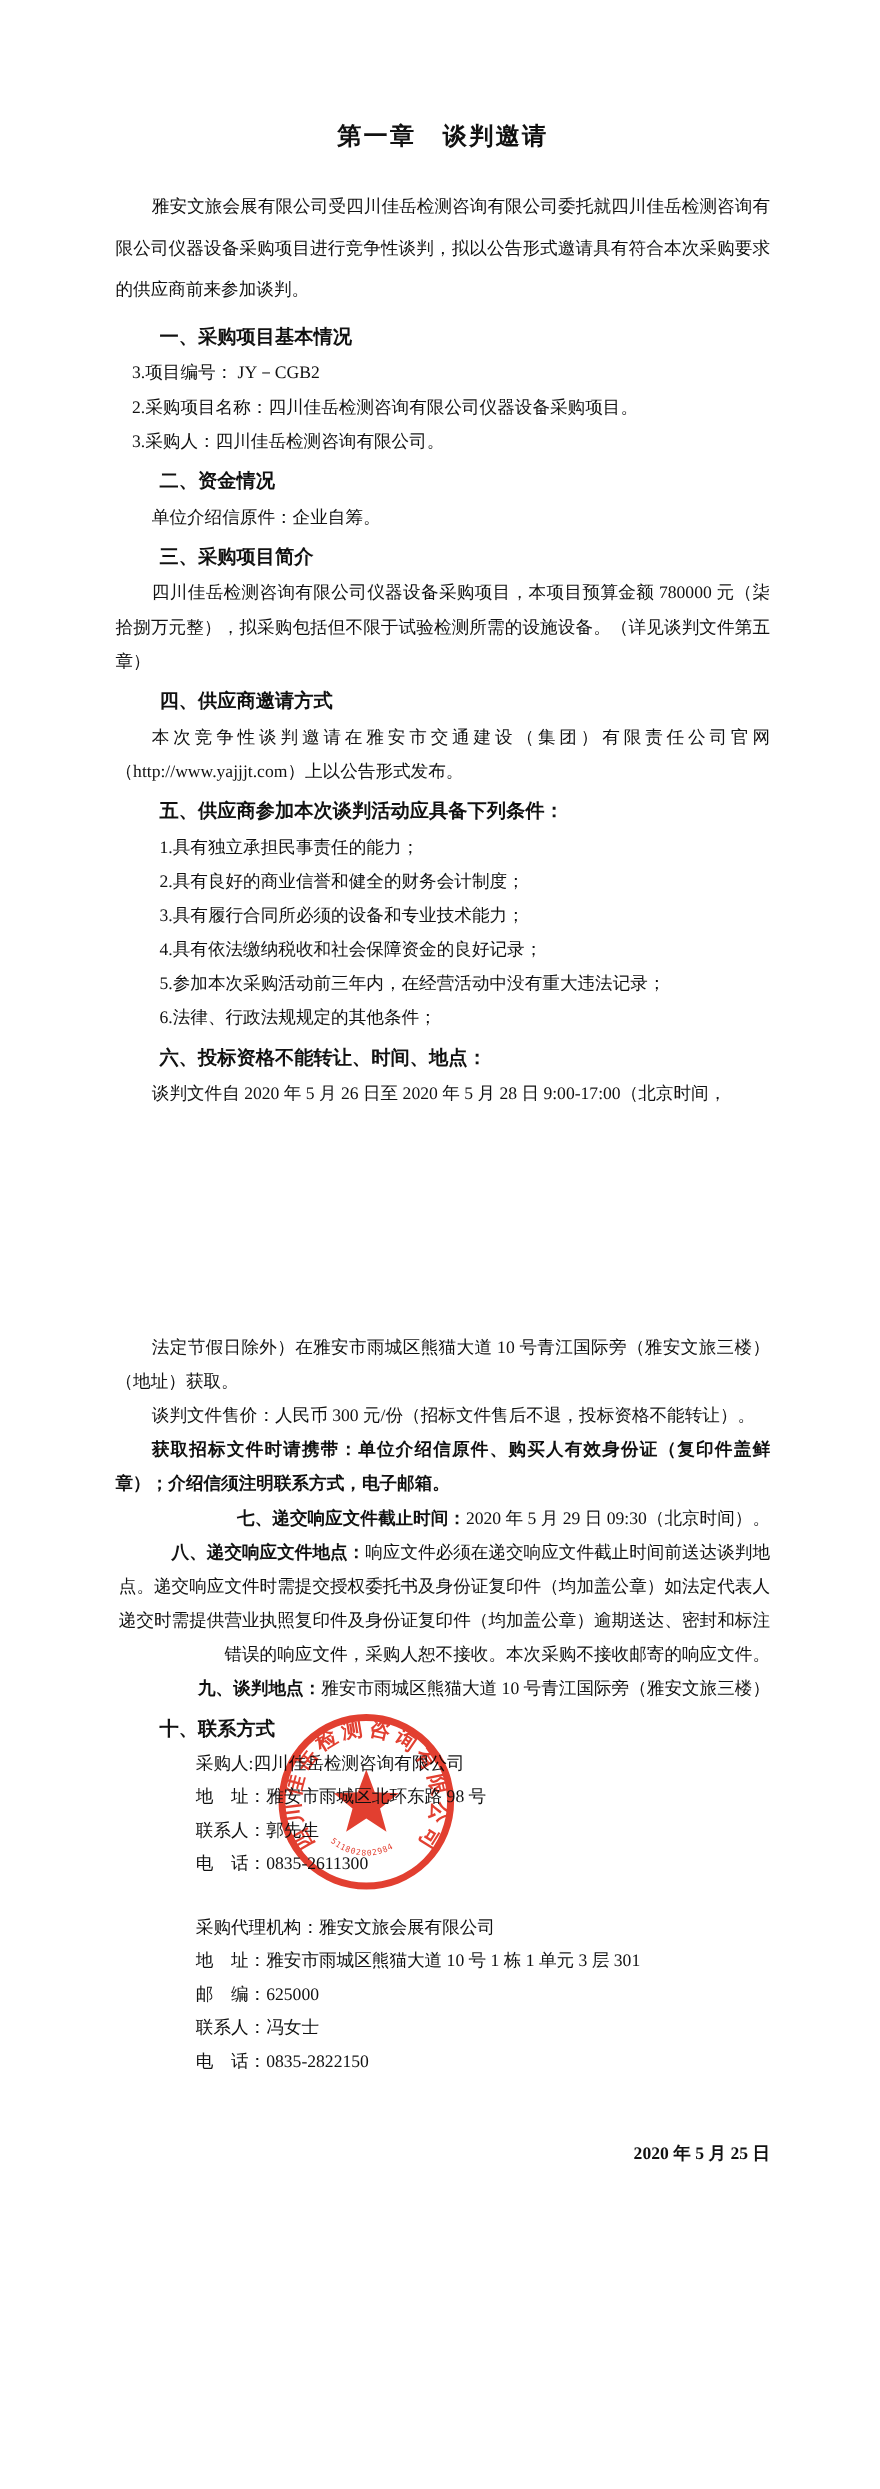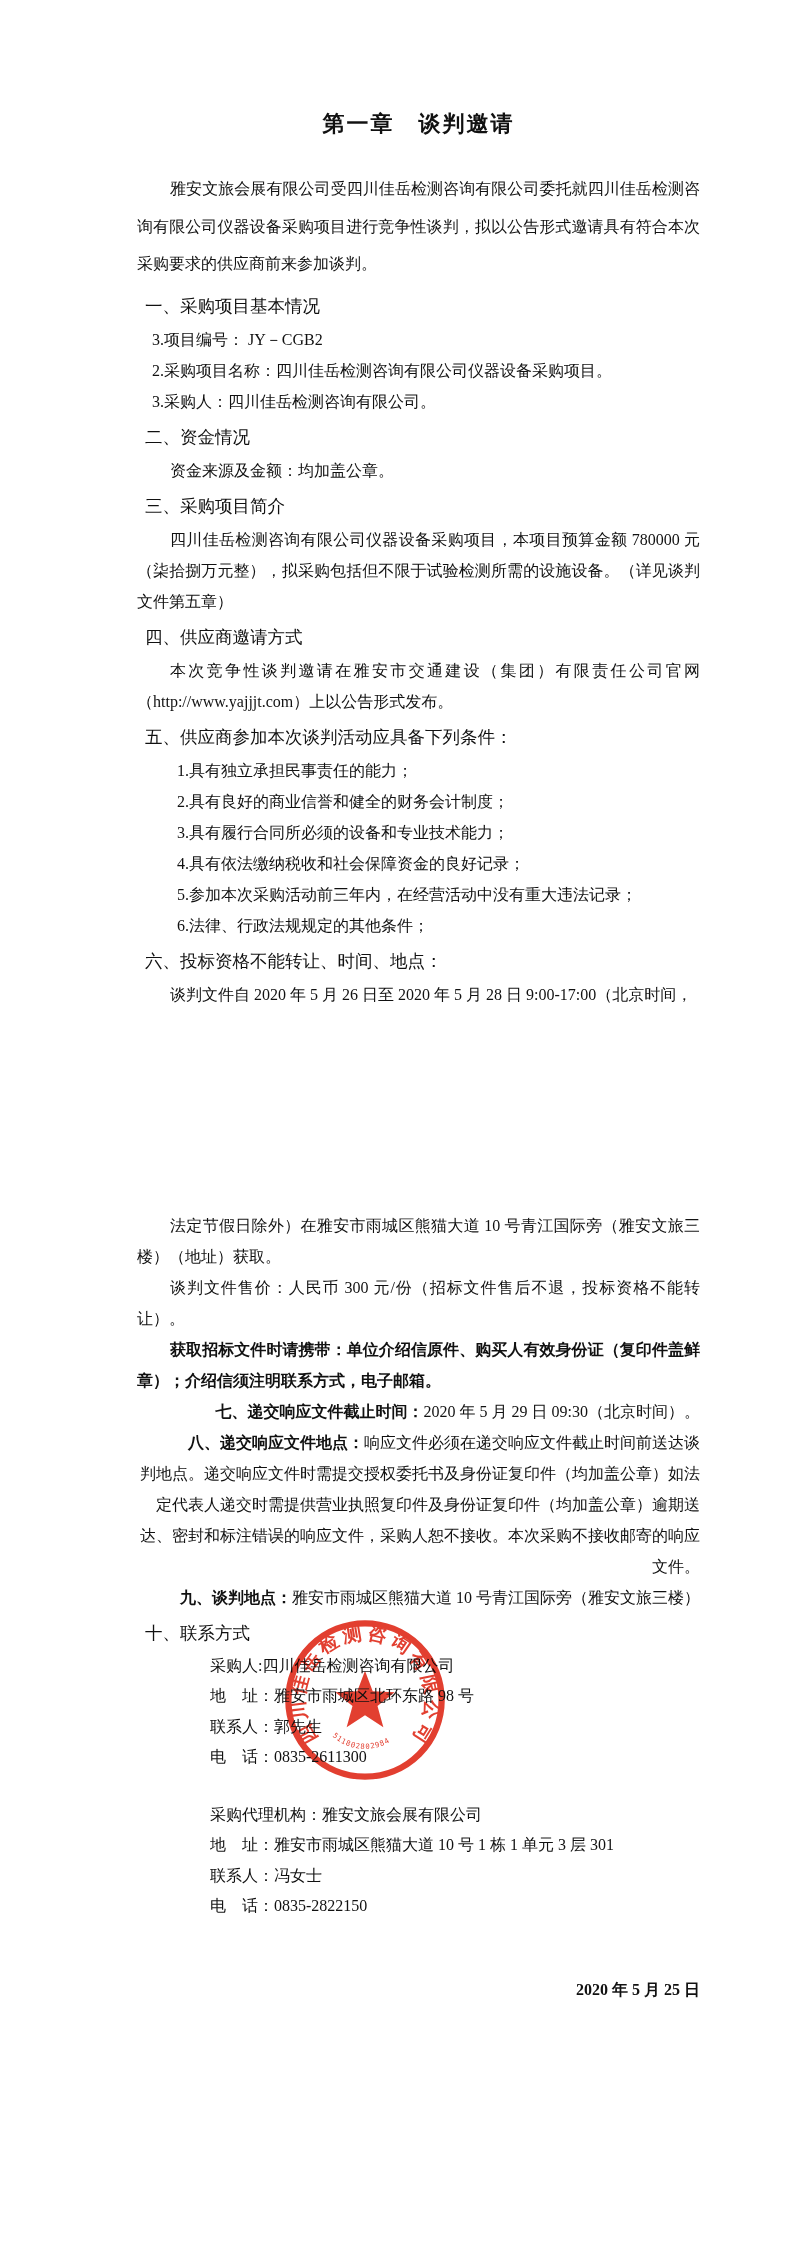--- a/index.html
+++ b/index.html
@@ -1,28 +1,28 @@
 <!DOCTYPE html>
 <html><head>
 <meta charset="utf-8">
 <style>
   html,body{margin:0;padding:0;background:#ffffff;}
   #page{
     width:800px;height:2263px;position:relative;background:#fff;overflow:hidden;
     font-family:"Liberation Serif",serif;color:#111;
   }
   #doc{padding:108px 100px 0 105px;}
-  .blk{position:relative;margin-left:32px;}
+  .blk{position:relative;}
   .blk span{white-space:pre-wrap;}
   .title{
     font-family:"Liberation Sans",sans-serif;font-weight:700;font-size:22px;
     text-align:center;line-height:32px;margin-bottom:30px;letter-spacing:2px;
   }
   .h{
-    font-family:"Liberation Sans",sans-serif;font-weight:400;font-size:17.5px;
+    font-family:"Liberation Sans",sans-serif;font-weight:700;font-size:17.5px;
     line-height:30px;padding-left:40px;margin:5px 0 3px;
   }
   .p{font-size:16px;line-height:31px;text-align:justify;text-indent:33px;}
   .first-para{line-height:37.5px;margin-bottom:8px;}
   .hp{text-indent:40px;text-align:right;}
   .item{font-size:16px;line-height:31px;padding-left:40px;}
   .ind1{padding-left:15px;}
   .contact{font-size:16px;line-height:30.5px;padding-left:73px;}
   .agency-first{margin-top:27px;}
   .gap{height:200px;}
@@ -40,21 +40,21 @@
 
 <div id="page">
   <div id="doc">
       <div class="blk title"><span>第一章　谈判邀请</span></div>
       <div class="blk p first-para"><span class="u">雅安文旅会展有限公司</span><span>受</span><span class="u">四川佳岳检测咨询有限公司</span><span>委托就</span><span class="u">四川佳岳检测咨询有限公司仪器设备采购项目</span><span>进行竞争性谈判，拟以公告形式邀请具有符合本次采购要求的供应商前来参加谈判。</span></div>
       <div class="blk h"><span>一、采购项目基本情况</span></div>
       <div class="blk item ind1"><span class="u">3.项目编号： </span><span>JY－CGB2</span></div>
       <div class="blk item ind1"><span class="u">2.采购项目名称：四川佳岳检测咨询有限公司仪器设备采购项目。　</span></div>
       <div class="blk item ind1"><span class="u">3.采购人：四川佳岳检测咨询有限公司。　</span></div>
       <div class="blk h"><span>二、资金情况</span></div>
-      <div class="blk p"><span>资金来源及金额：均加盖公章。</span></div>
+      <div class="blk p"><span>单位介绍信原件：企业自筹。</span></div>
       <div class="blk h"><span>三、采购项目简介</span></div>
       <div class="blk p"><span class="u">四川佳岳检测咨询有限公司仪器设备采购项目</span><span>，本项目预算金额 </span><span class="u">780000 元（柒拾捌万元整）</span><span>，拟采购包括但不限于试验检测所需的设施设备。（详见谈判文件第五章）</span></div>
       <div class="blk h"><span>四、供应商邀请方式</span></div>
       <div class="blk p"><span>本次竞争性谈判邀请在</span><span class="u">雅安市交通建设（集团）有限责任公司官网</span><span>（</span><span class="u">http://www.yajjjt.com</span><span>）上以公告形式发布。</span></div>
       <div class="blk h"><span>五、供应商参加本次谈判活动应具备下列条件：</span></div>
       <div class="blk item"><span>1.具有独立承担民事责任的能力；</span></div>
       <div class="blk item"><span>2.具有良好的商业信誉和健全的财务会计制度；</span></div>
       <div class="blk item"><span>3.具有履行合同所必须的设备和专业技术能力；</span></div>
       <div class="blk item"><span>4.具有依法缴纳税收和社会保障资金的良好记录；</span></div>
       <div class="blk item"><span>5.参加本次采购活动前三年内，在经营活动中没有重大违法记录；</span></div>
@@ -83,18 +83,19 @@
       <text font-size="7.5" fill="#e03020" letter-spacing="0.8" font-family="DejaVu Sans Mono, monospace">
         <textPath href="#codePath">511802802984</textPath>
       </text>
     </svg>
   </div></div>
       <div class="blk contact"><span>地　址：雅安市雨城区北环东路 98 号</span></div>
       <div class="blk contact"><span>联系人：郭先生</span></div>
       <div class="blk contact"><span>电　话：0835-2611300</span></div>
       <div class="blk contact agency-first"><span>采购代理机构：雅安文旅会展有限公司</span></div>
       <div class="blk contact"><span>地　址：雅安市雨城区熊猫大道 10 号 1 栋 1 单元 3 层 301</span></div>
+      <div class="blk contact"><span>邮　编：625000</span></div>
       <div class="blk contact"><span>联系人：冯女士</span></div>
       <div class="blk contact"><span>电　话：0835-2822150</span></div>
       <div class="blk date"><span>2020 年 5 月 25 日</span></div>
     </div>
 
 </div>
 
 </body></html>

